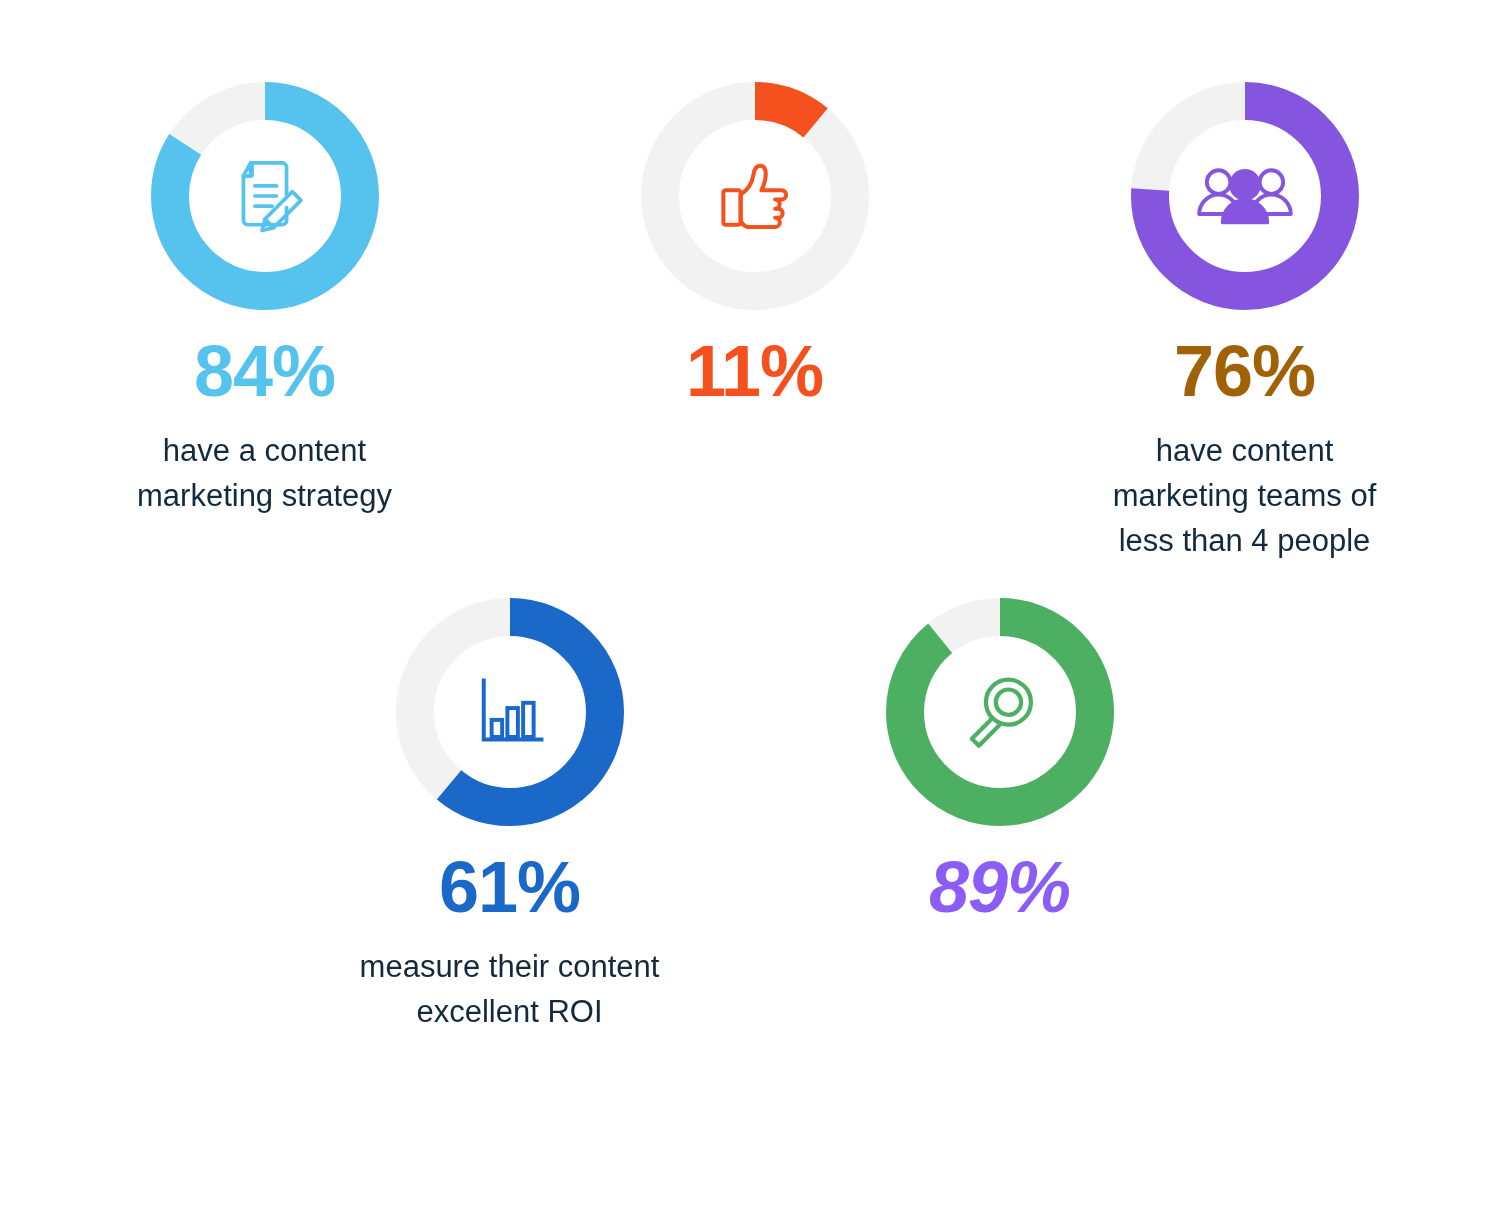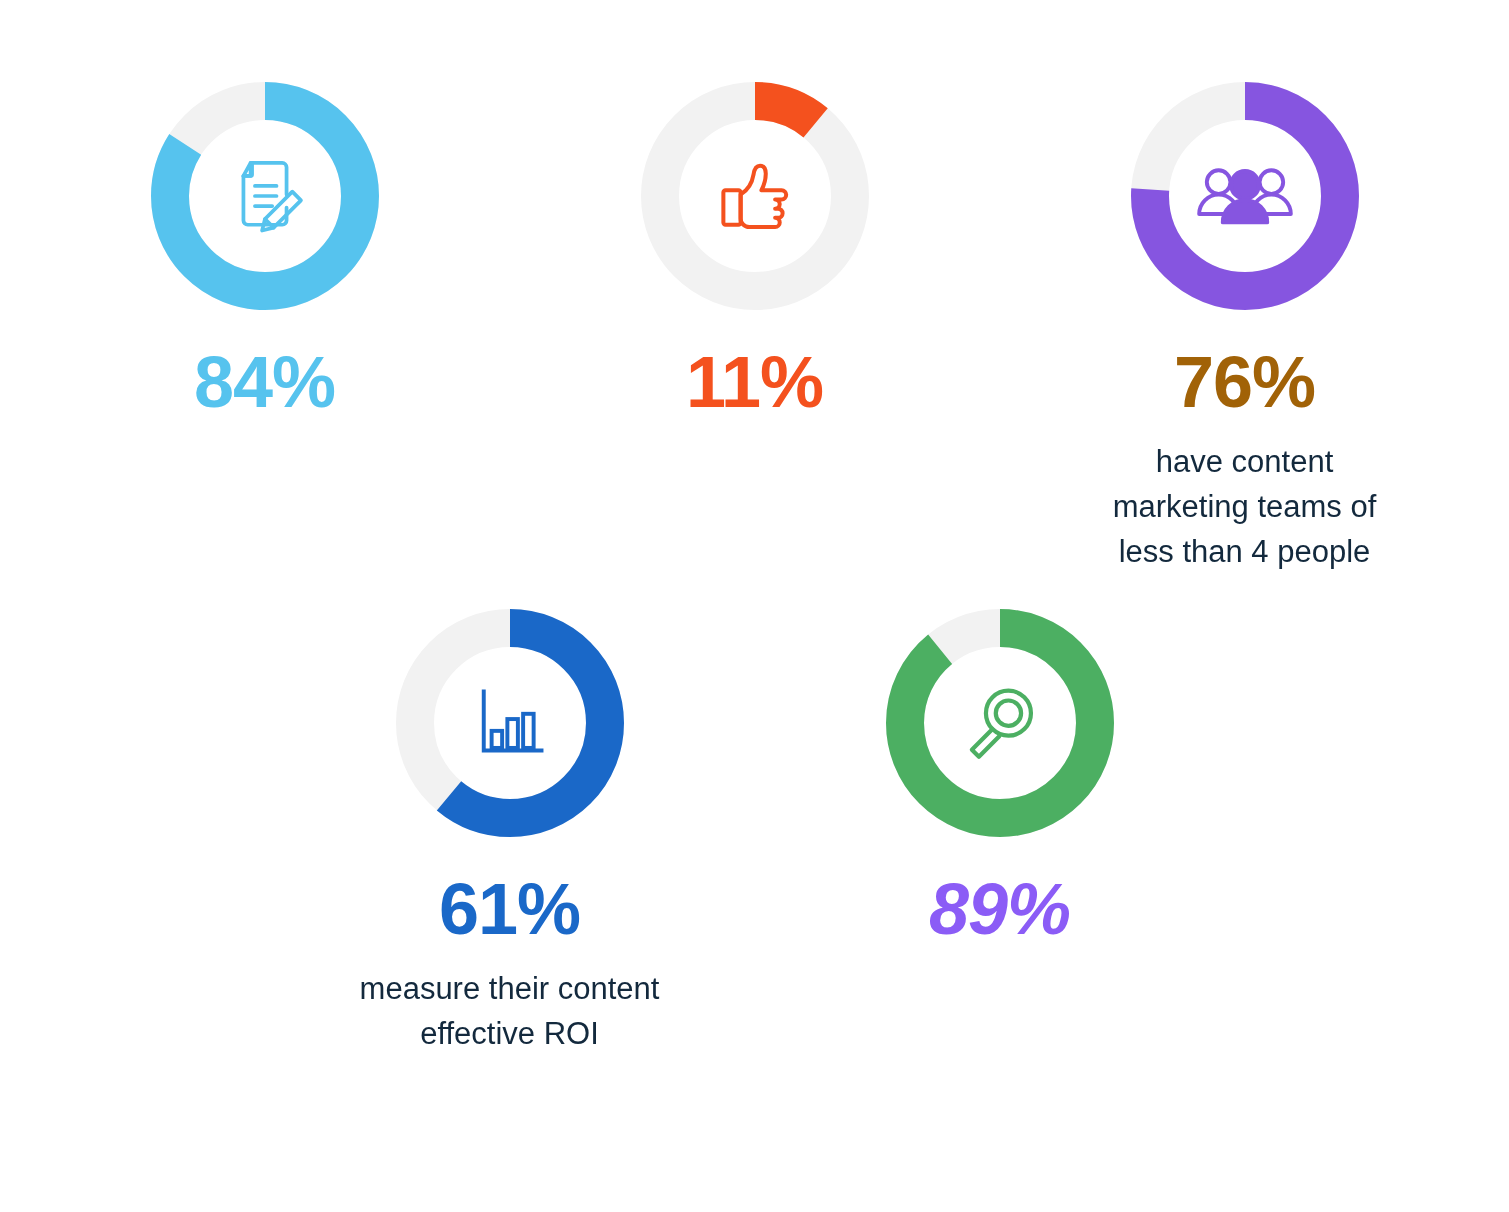--- a/index.html
+++ b/index.html
@@ -60,21 +60,21 @@
     justify-content: center;
     pointer-events: none;
   }
   .donut-icon svg {
     display: block;
   }
   .pct {
     font-size: 72px;
     font-weight: bold;
     line-height: 1;
-    margin-top: 34px;
+    margin-top: 23px;
     letter-spacing: -1px;
   }
   .caption {
     margin-top: 22px;
     font-size: 31px;
     line-height: 1.45;
     text-align: center;
     color: #13293d;
     max-width: 440px;
   }
@@ -101,20 +101,24 @@
             <path d="M17 18 H22 a1 1 0 0 0 1 -1 V9"></path>
             <line x1="25" y1="25" x2="40" y2="25"></line>
             <line x1="25" y1="32" x2="40" y2="32"></line>
             <line x1="25" y1="39" x2="37" y2="39"></line>
             <path d="M51 29 L57 35 L38 54 L30 56 L32 48 Z"></path>
             <line x1="32" y1="48" x2="38" y2="54"></line>
           </svg>
         </div>
       </div>
       <div class="pct" style="color: rgb(86, 195, 238);">84%</div>
+      <div class="caption">
+        <span>have a content</span>
+        <span>marketing strategy</span>
+      </div>
     </div>
 
     <div class="stat-card">
       <div class="donut-wrap">
         <svg class="donut-svg" viewBox="0 0 232 232">
           <circle cx="116" cy="116" r="95" fill="none" stroke="#f2f2f2" stroke-width="38"></circle>
           <circle id="arc2" cx="116" cy="116" r="95" fill="none" stroke="#f4511e" stroke-width="38" transform="rotate(-90 116 116)" stroke-dasharray="65.65928646002668 531.243317722034" stroke-dashoffset="0"></circle>
         </svg>
         <div class="donut-icon">
           <svg width="92" height="92" viewBox="0 0 64 64" fill="none" stroke="#f4511e" stroke-width="2.8" stroke-linecap="round" stroke-linejoin="round">
@@ -169,21 +173,21 @@
             <path d="M12 8 V53 H56"></path>
             <rect x="18" y="38" width="8" height="13"></rect>
             <rect x="30" y="29" width="8" height="22"></rect>
             <rect x="42" y="25" width="8" height="26"></rect>
           </svg>
         </div>
       </div>
       <div class="pct" style="color: rgb(26, 104, 200); text-align: right;">61%</div>
       <div class="caption">
         <span>measure their content</span>
-        <span>effective ROI</span>
+        <span>excellent ROI</span>
       </div>
     </div>
 
     <div class="stat-card">
       <div class="donut-wrap">
         <svg class="donut-svg" viewBox="0 0 232 232">
           <circle cx="116" cy="116" r="95" fill="none" stroke="#f2f2f2" stroke-width="38"></circle>
           <circle id="arc5" cx="116" cy="116" r="95" fill="none" stroke="#4caf62" stroke-width="38" transform="rotate(-90 116 116)" stroke-dasharray="531.243317722034 65.65928646002669" stroke-dashoffset="0"></circle>
         </svg>
         <div class="donut-icon">

